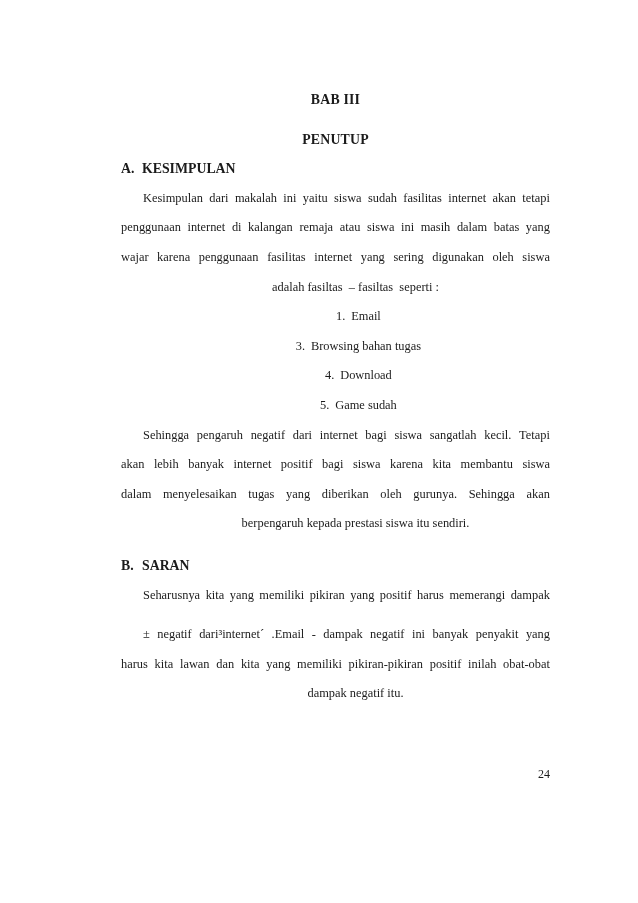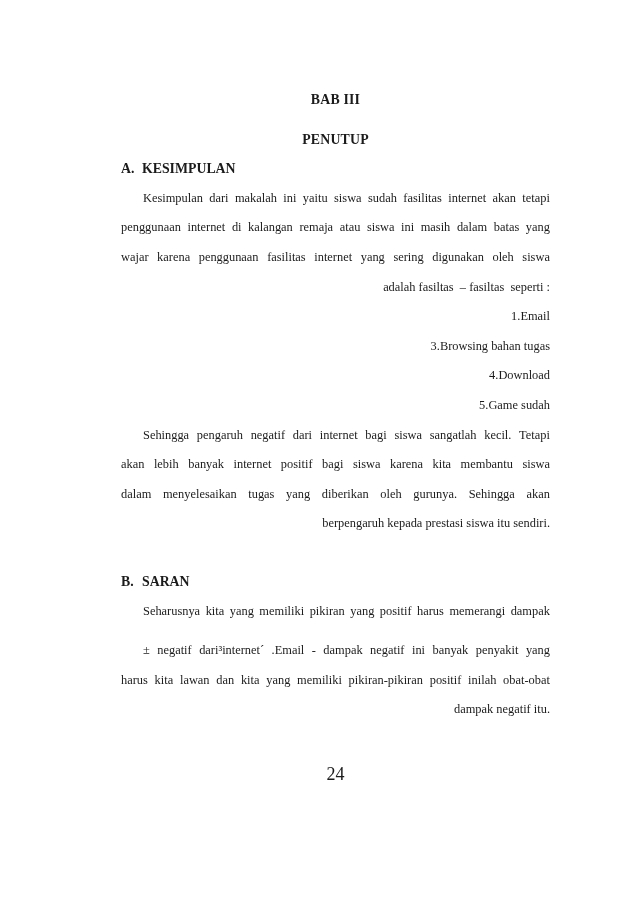--- a/index.html
+++ b/index.html
@@ -23,21 +23,21 @@
     top: 85px;
     width: 429px;
   }
   .line {
     height: 29.6px;
     line-height: 29.6px;
     font-size: 12.4px;
   }
   .plain {
     white-space: pre;
-    text-align: right;
+    text-align: center;
     margin-left: 40px;
   }
   .just {
     display: flex;
     justify-content: space-between;
   }
   .just.indent { padding-left: 22px; }
   .chapter {
     text-align: center;
     font-weight: bold;
@@ -52,22 +52,22 @@
     display: inline-block;
     width: 21px;
   }
   .page-number {
     position: absolute;
     left: 121px;
     top: 760px;
     width: 429px;
     height: 29.6px;
     line-height: 29.6px;
-    text-align: center;
-    font-size: 18px;
+    text-align: right;
+    font-size: 12px;
   }
 </style>
 </head>
 <body>
 
 <div class="page">
   <div class="content" id="doc">
       <div class="line chapter">BAB III</div>
       <div class="line chapter" style="margin-top: 10px;">PENUTUP</div>
       <div class="line section"><span class="sec-num">A.</span><span>KESIMPULAN</span></div>
@@ -145,21 +145,21 @@
         <span>menyelesaikan</span>
         <span>tugas</span>
         <span>yang</span>
         <span>diberikan</span>
         <span>oleh</span>
         <span>gurunya.</span>
         <span>Sehingga</span>
         <span>akan</span>
       </div>
       <div class="line plain">berpengaruh kepada prestasi siswa itu sendiri.</div>
-      <div class="line section" style="margin-top: 28px;"><span class="sec-num">B.</span><span>SARAN</span></div>
+      <div class="line section" style="margin-top: 12px;"><span class="sec-num">B.</span><span>SARAN</span></div>
       <div class="line just indent">
         <span>Seharusnya</span>
         <span>kita</span>
         <span>yang</span>
         <span>memiliki</span>
         <span>pikiran</span>
         <span>yang</span>
         <span>positif</span>
         <span>harus</span>
         <span>memerangi</span>

